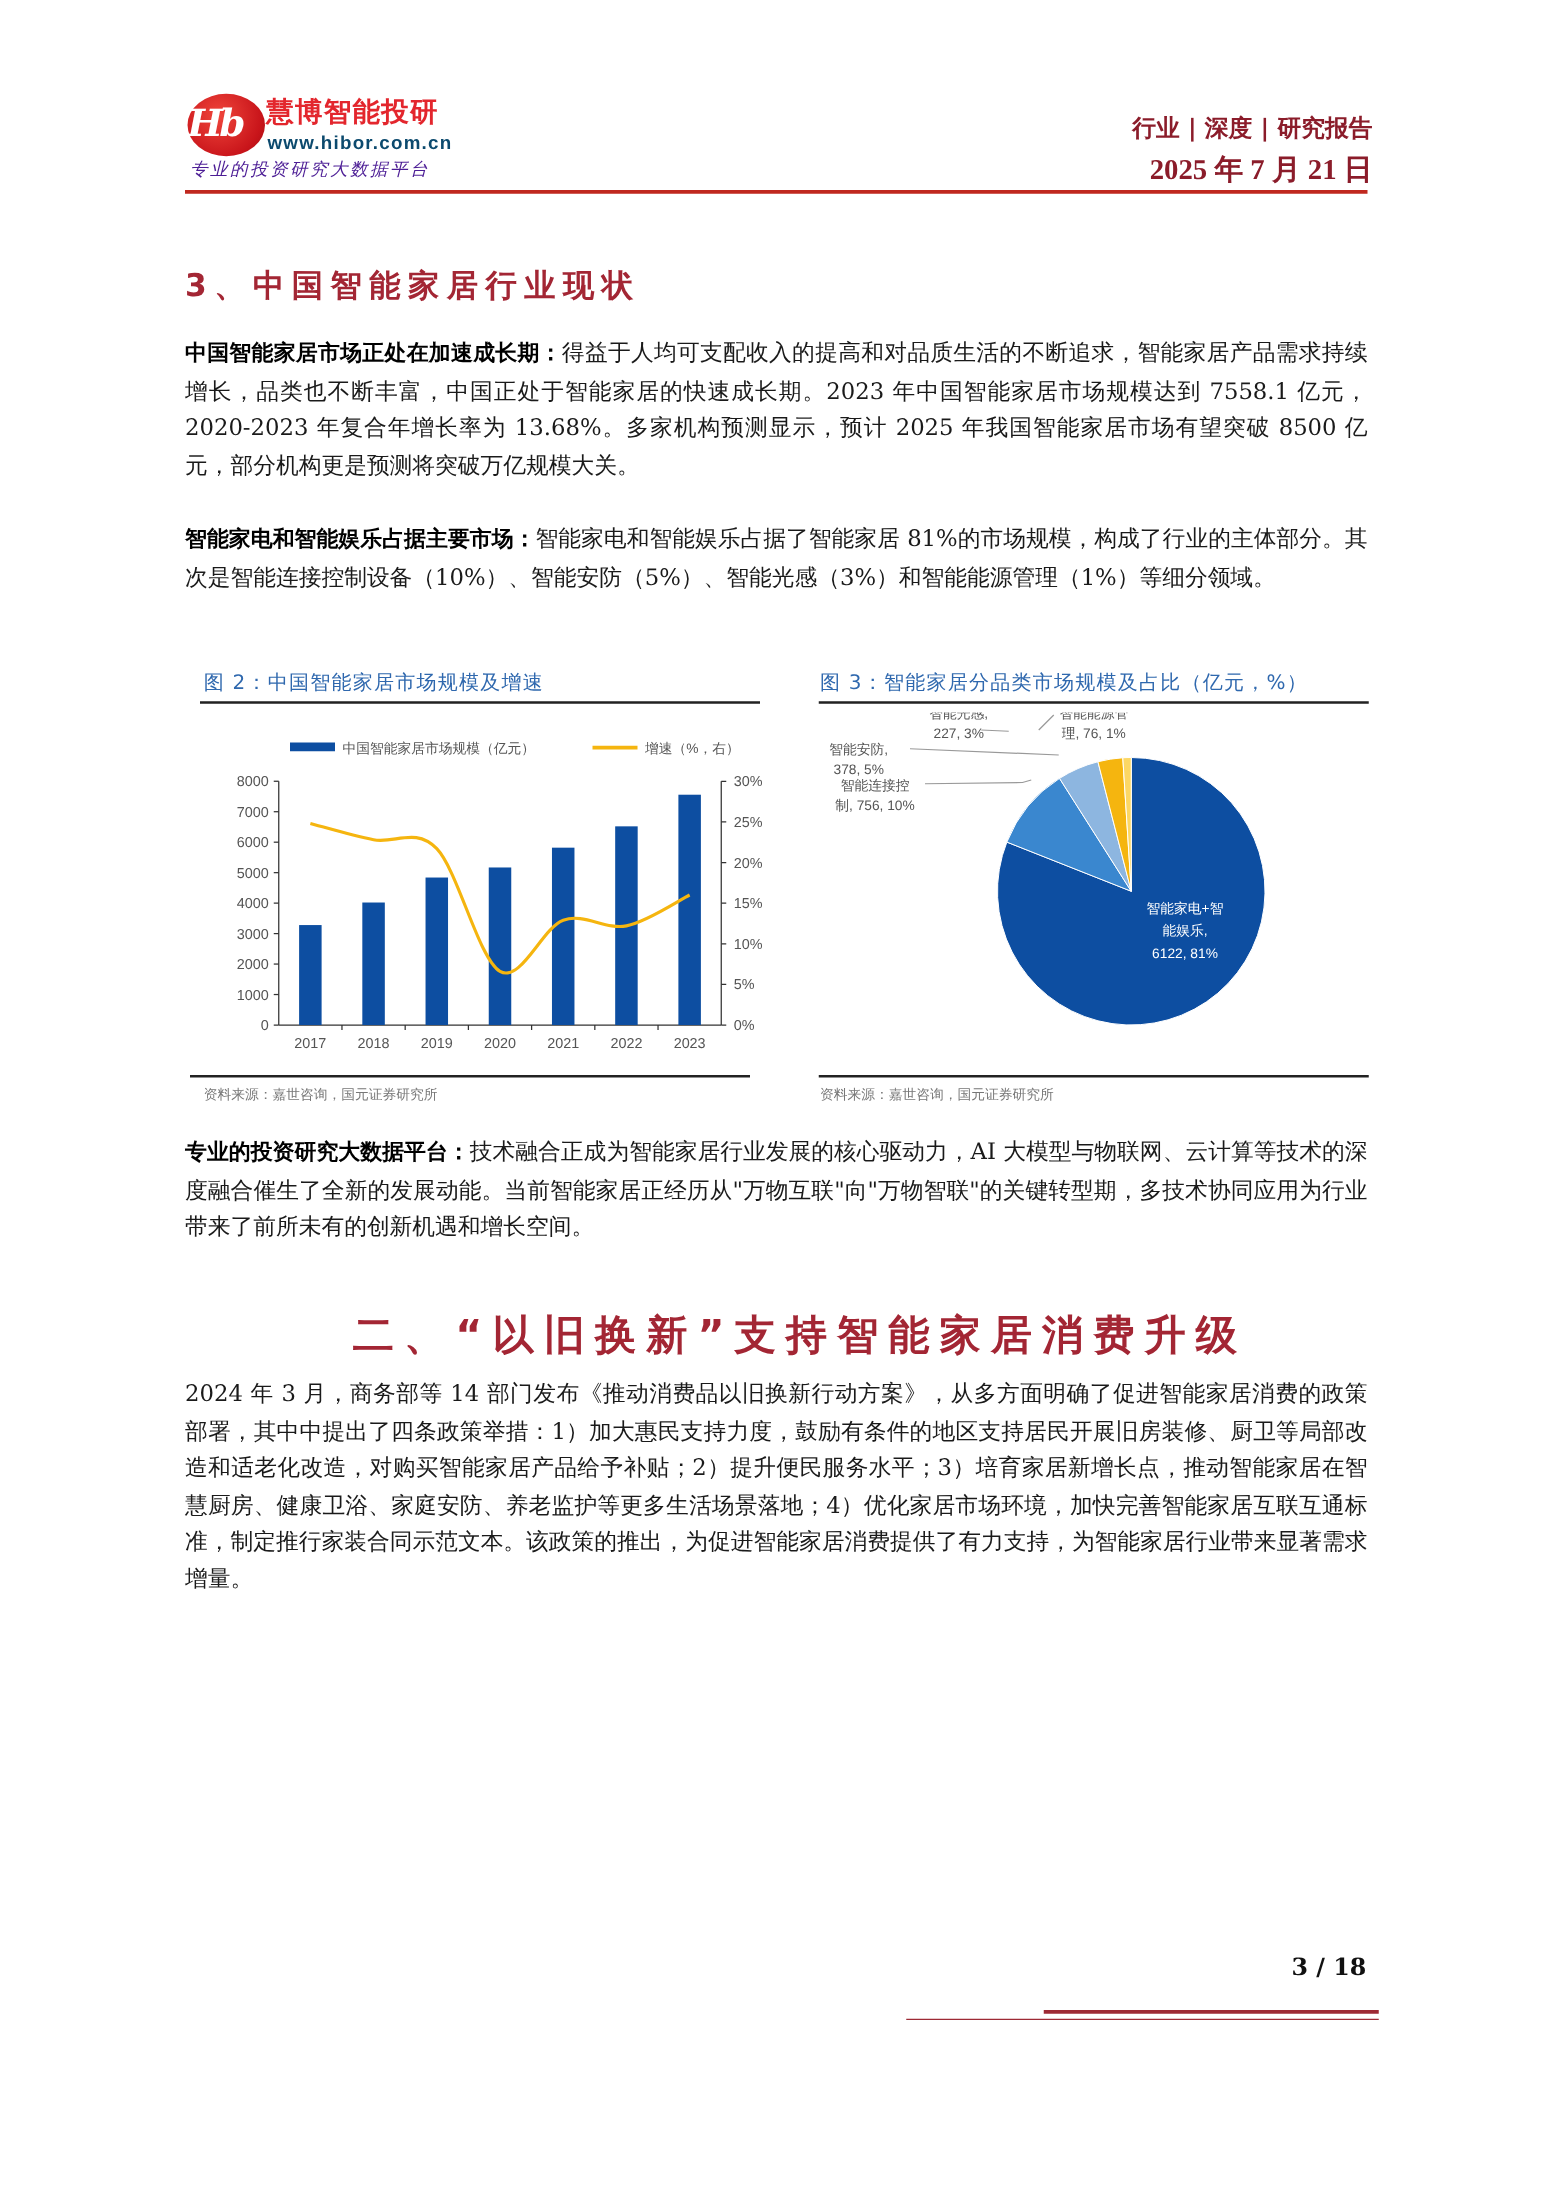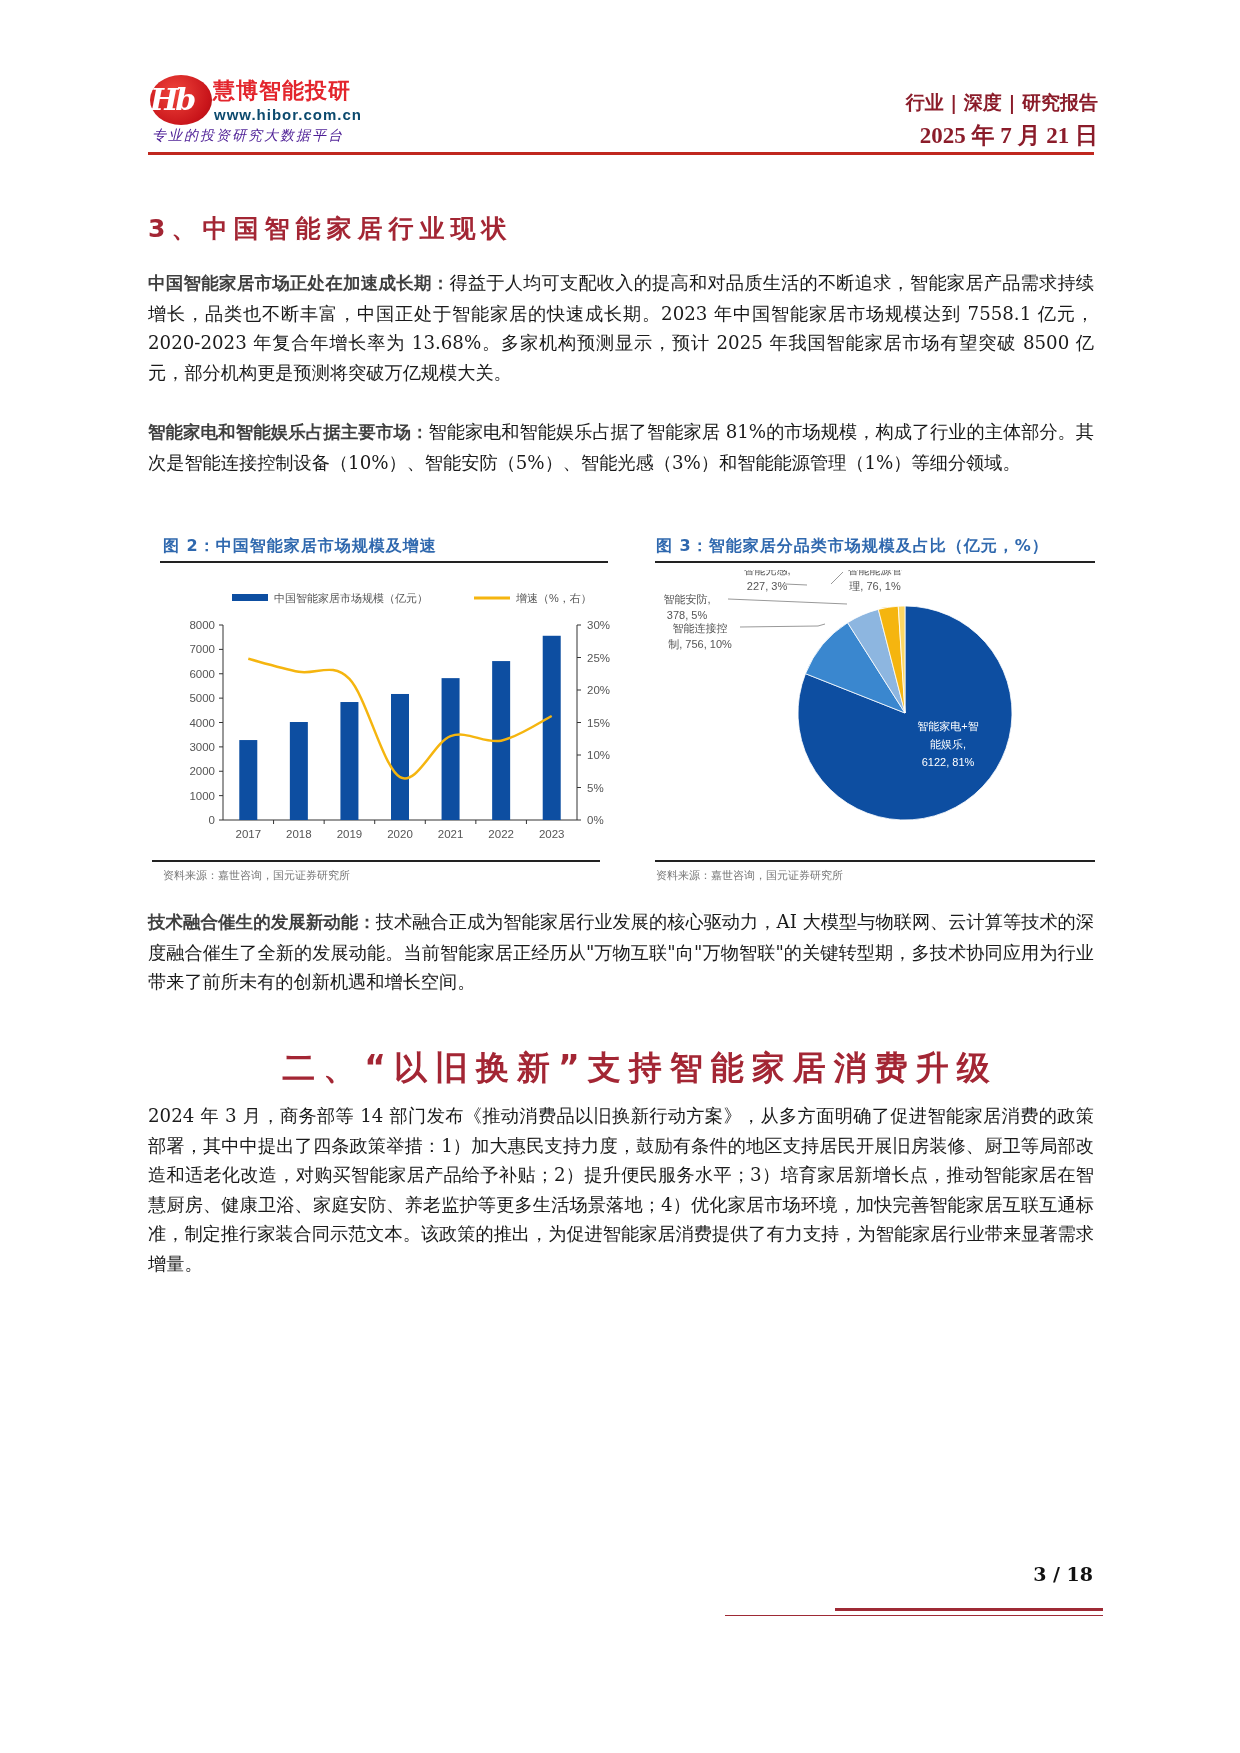--- a/index.html
+++ b/index.html
@@ -16,28 +16,28 @@
   .hdr-type { right: 142px; top: 90px; font-family: "DejaVu Serif", serif; font-weight: bold; font-size: 19px; color: #8b1c2a; }
   .hdr-date { right: 142px; top: 120px; font-family: "Liberation Serif", serif; font-weight: bold; font-size: 23px; color: #8b1c2a; }
   .hdr-rule { left: 148px; top: 152px; width: 946px; height: 3px; background: #c0281f; }
 
   
   .h3 { left: 148px; top: 212px; font-family: "DejaVu Sans", sans-serif; font-weight: bold; font-size: 25px; color: #a32634; letter-spacing: 6px; }
   .h2 { left: 0; width: 1240px; text-align: center; top: 1046px; font-family: "DejaVu Sans", sans-serif; font-weight: bold; font-size: 33px; color: #a32634; letter-spacing: 8px; margin-left: 20px; }
 
   
   .para { left: 148px; width: 946px; font-size: 18.2px; line-height: 29.5px; text-align: justify; color: #1a1a1a; }
-  .para b { font-family: "DejaVu Sans", sans-serif; font-weight: bold; font-size: 17.5px; color: #404040; }
+  .para b { font-family: "DejaVu Sans", sans-serif; font-weight: bold; font-size: 17.5px; color: #000000; }
   .p1 { top: 268px; }
   .p2 { top: 417px; }
   .p3 { top: 907px; }
   .p4 { top: 1101px; }
 
   
-  .fig-title { font-family: "DejaVu Sans", sans-serif; font-weight: bold; font-size: 16px; color: #2f68ae; letter-spacing: 1px; }
+  .fig-title { font-family: "DejaVu Sans", sans-serif; font-weight: normal; font-size: 16px; color: #2f68ae; letter-spacing: 1px; }
   .fig2-title { left: 163px; top: 536px; }
   .fig3-title { left: 656px; top: 536px; }
   .fig-rule { height: 2px; background: #222; }
   .fig2-rule { left: 160px; top: 561px; width: 448px; }
   .fig3-rule { left: 655px; top: 561px; width: 440px; }
   .src-rule { height: 2px; background: #222; }
   .src-rule-l { left: 152px; top: 860px; width: 448px; }
   .src-rule-r { left: 655px; top: 860px; width: 440px; }
   .src { font-family: "DejaVu Serif", serif; font-size: 11px; color: #777; }
   .src-l { left: 163px; top: 868px; }
@@ -161,21 +161,21 @@
     <text x="112" y="20" font-size="11" fill="#555" text-anchor="middle">227, 3%</text>
     <path d="M130,14 L152,15" fill="none" stroke="#999" stroke-width="1"></path>
     <text x="220" y="4" font-size="11" fill="#555" text-anchor="middle">智能能源管</text>
     <text x="220" y="20" font-size="11" fill="#555" text-anchor="middle">理, 76, 1%</text>
     <path d="M188,2 L176,14" fill="none" stroke="#999" stroke-width="1"></path>
   </svg>
 <div class="abs src-rule src-rule-r"></div>
 <div class="abs src src-r">资料来源：嘉世咨询，国元证券研究所</div>
 
 <div class="abs para p3">
-  <b>技术融合催生的发展新动能：</b><span>技术融合正成为智能家居行业发展的核心驱动力，AI 大模型与物联网、云计算等技术的深度融合催生了全新的发展动能。当前智能家居正经历从"万物互联"向"万物智联"的关键转型期，多技术协同应用为行业带来了前所未有的创新机遇和增长空间。</span>
+  <b>专业的投资研究大数据平台：</b><span>技术融合正成为智能家居行业发展的核心驱动力，AI 大模型与物联网、云计算等技术的深度融合催生了全新的发展动能。当前智能家居正经历从"万物互联"向"万物智联"的关键转型期，多技术协同应用为行业带来了前所未有的创新机遇和增长空间。</span>
 </div>
 
 <div class="abs h2">二、“以旧换新”支持智能家居消费升级</div>
 <div class="abs para p4">2024 年 3 月，商务部等 14 部门发布《推动消费品以旧换新行动方案》，从多方面明确了促进智能家居消费的政策部署，其中中提出了四条政策举措：1）加大惠民支持力度，鼓励有条件的地区支持居民开展旧房装修、厨卫等局部改造和适老化改造，对购买智能家居产品给予补贴；2）提升便民服务水平；3）培育家居新增长点，推动智能家居在智慧厨房、健康卫浴、家庭安防、养老监护等更多生活场景落地；4）优化家居市场环境，加快完善智能家居互联互通标准，制定推行家装合同示范文本。该政策的推出，为促进智能家居消费提供了有力支持，为智能家居行业带来显著需求增量。</div>
 
 <div class="abs page-num">3 / 18</div>
 <div class="abs ft-thick"></div>
 <div class="abs ft-thin"></div>
 
 </body></html>

